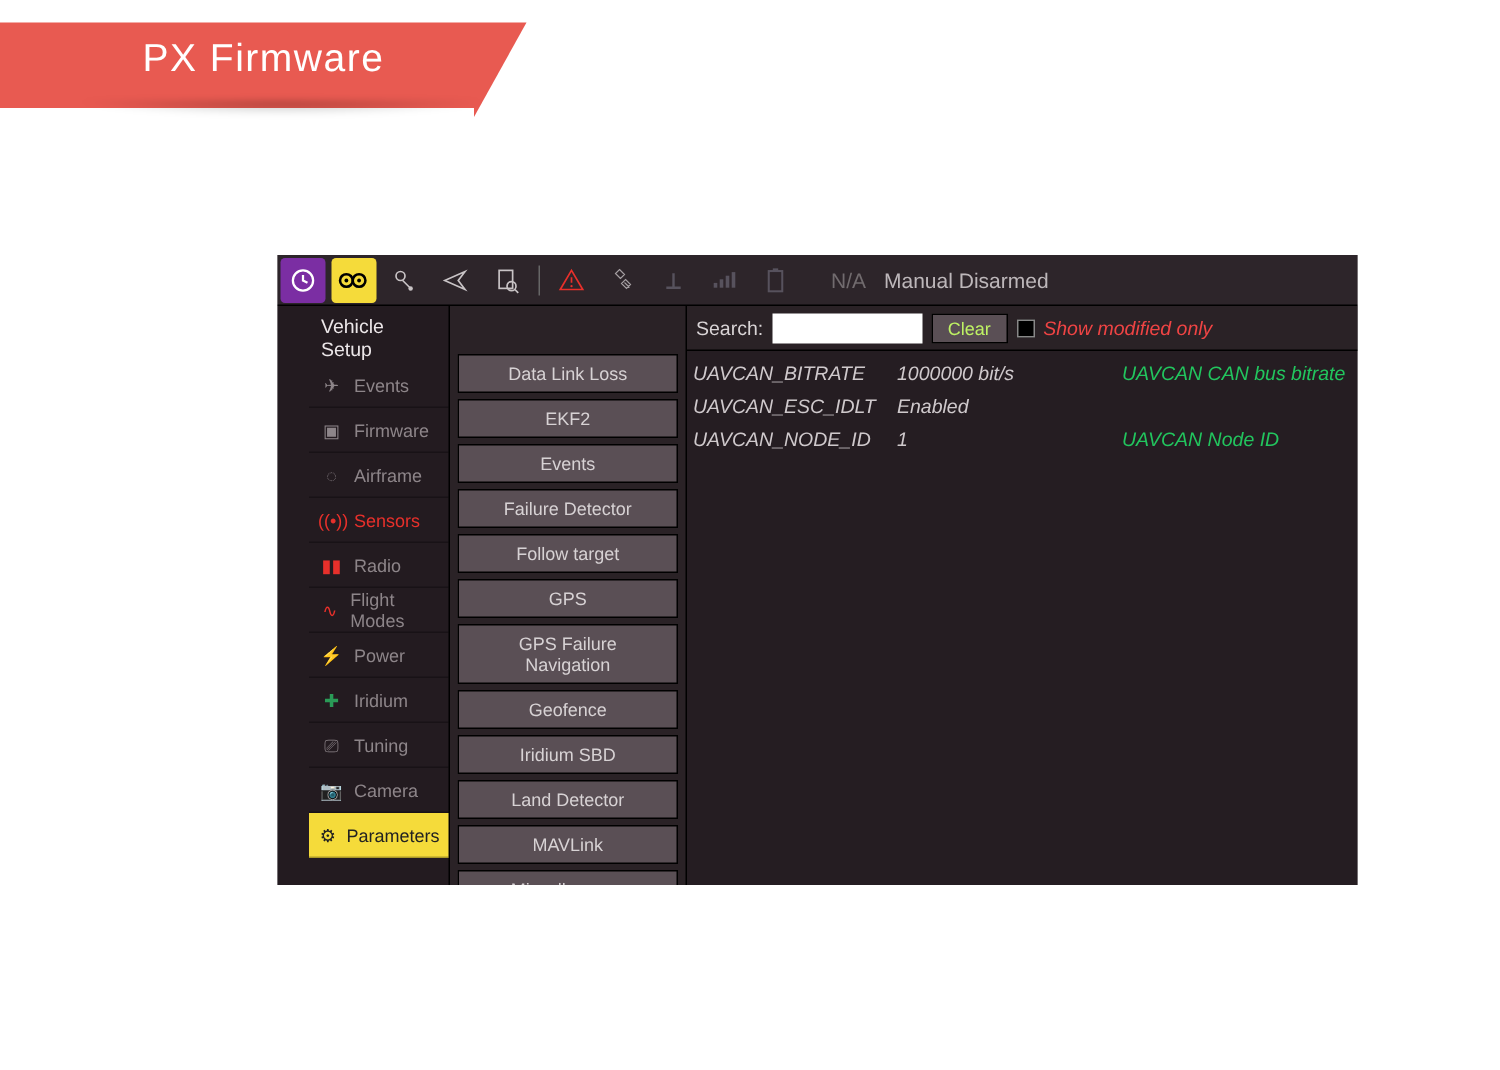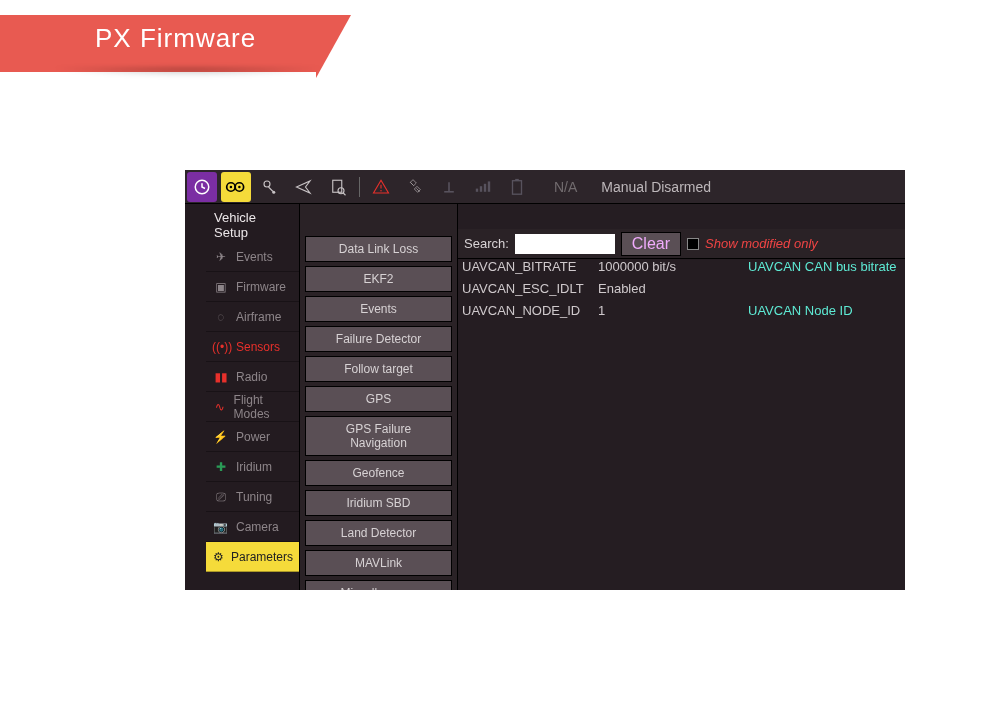--- a/index.html
+++ b/index.html
@@ -34,21 +34,21 @@
     height: 34px; background: #2d252a; display: flex; align-items: center;
     border-bottom: 1px solid #000;
   }
   .toolbar-btn {
     width: 30px; height: 30px; display:flex; align-items:center; justify-content:center;
     margin: 2px; border-radius: 3px;
   }
   .toolbar-btn.logo { background:#7b2ea3; }
   .toolbar-btn.gear { background: #f5db3a; color:#000;}
   .toolbar-sep { width:1px; height:20px; background:#666; margin:0 4px; }
-  .toolbar-status { margin-left: 20px; color:#bdb7ba; font-size:14px; display:flex; align-items:center; gap:24px;}
+  .toolbar-status { margin-left: 20px; color:#bdb7ba; font-size:14px; display:flex; align-items:center; gap:12px;}
 
   .body-row { display:flex; height: calc(100% - 34px); }
 
   .sidebar-main {
     width: 115px; background: #231b20; display:flex; flex-direction:column;
     border-right: 1px solid #000;
     padding-left: 21px;
   }
   .sidebar-title { padding: 6px 8px 2px; color:#ece7e9; font-size:13px;}
   .side-item {
@@ -66,35 +66,35 @@
     border-right: 1px solid #000; padding-top: 30px;
   }
   .group-btn {
     margin: 2px 5px; padding: 5px 18px; background:#5a4f55; color:#d7d2d4;
     border:1px solid #000; font-size:12px; text-align:center; cursor:pointer;
   }
 
   .main-panel { flex:1; display:flex; flex-direction:column; background:#251d22; }
   .search-row {
     height:30px; display:flex; align-items:center; gap:6px; padding:0 6px;
-    background:#2a2226; border-bottom:1px solid #000;margin-top:25px;
+    background:#2a2226; border-bottom:1px solid #000;
   }
   .search-row label { color:#d9d4d6; font-size:13px; }
   .search-input { width:100px; height:20px; background:#fff; border:none; font-size:12px; padding:0 4px;}
-  .clear-btn { background:#5a4f55; color:#f0abfc; border:1px solid #000; padding:2px 10px; font-size:16px; cursor:pointer;}
+  .clear-btn { background:#5a4f55; color:#bef264; border:1px solid #000; padding:2px 10px; font-size:12px; cursor:pointer;}
   .cb { width:12px; height:12px; background:#000; border:1px solid #888;}
   .modchk { color:#ef4444; font-size:13px;font-style:italic;}
 
   .param-table { width:100%; font-size:13px; }
-  .param-row { display:flex; height:22px; align-items:flex-start; }
+  .param-row { display:flex; height:22px; align-items:flex-end;font-style:italic; }
   .param-row.highlight { border: 2px solid #e7302b; margin:-1px 0;}
   .col-name { width: 140px; padding-left:4px; color:#cfc9cc; white-space:nowrap; overflow:hidden;}
   .col-val  { width: 150px; color:#cfc9cc; white-space:nowrap; overflow:hidden;}
   .col-val.enable-val { color:#e7302b; }
-  .col-desc { flex:1; color:#5eead4; white-space:nowrap; overflow:hidden;}
+  .col-desc { flex:1; color:#22c55e; white-space:nowrap; overflow:hidden;}
 
   svg { display:block; }
 </style>
 </head>
 <body>
 
 <div class="banner-wrap">
   <div class="banner">PX Firmware</div>
   <div class="banner-shadow"></div>
 </div>

